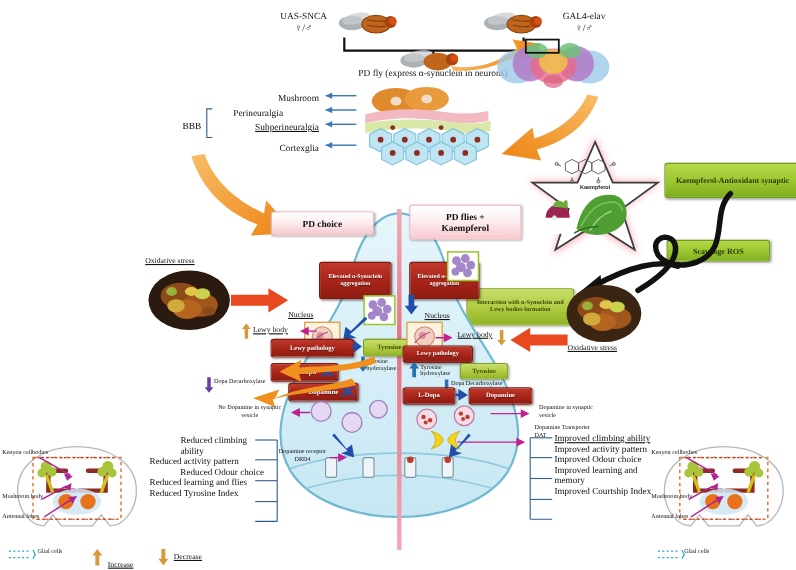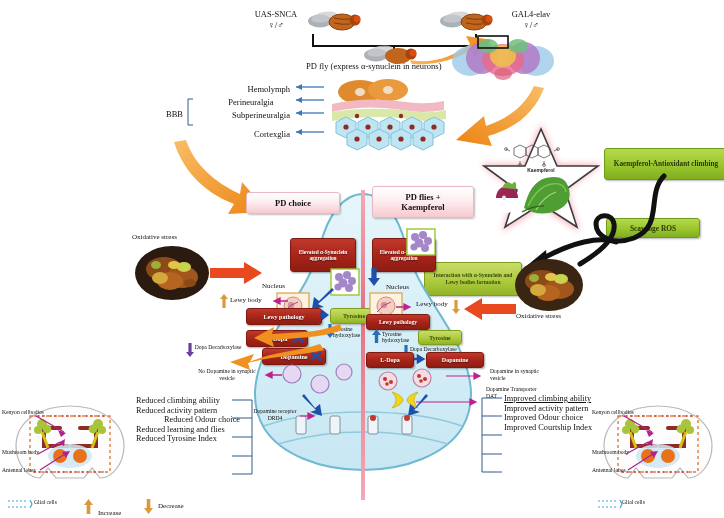--- a/index.html
+++ b/index.html
@@ -1,20 +1,20 @@
 <!DOCTYPE html>
 <html><head>
 <meta charset="utf-8">
 <style>
   html,body{margin:0;padding:0;background:#fff;}
   body{width:724px;height:518px;position:relative;overflow:hidden;
        font-family:"Liberation Serif",serif;color:#1a1a1a;}
   .abs{position:absolute;}
   .lbl{font-size:8.5px;line-height:1.15;color:#111;text-align:right;}
-  .lbl-sm{font-size:7px;line-height:1.1;color:#111;}
+  .lbl-sm{font-size:7px;line-height:1.1;color:#111;text-decoration:underline;}
   .lbl-xs{font-size:5.6px;line-height:1.05;color:#111;}
 
   
   .pill-pd{
     background:linear-gradient(180deg,#fff 0%,#fdeef0 45%,#f7c9cf 100%);
     border:1px solid #e8b9c0;border-radius:3px;
     box-shadow:1px 1px 2px rgba(0,0,0,.25);
     text-align:center;font-weight:bold;font-size:8.5px;color:#111;
     display:flex;align-items:center;justify-content:center;
   }
@@ -93,21 +93,21 @@
 <div class="abs" style="left:362px;top:42px;">
   <svg width="58" height="26" viewBox="0 0 58 26">
     <ellipse cx="14" cy="13" rx="12" ry="6.5" fill="#9ea3a8" opacity=".85"></ellipse>
     <ellipse cx="18" cy="9" rx="13" ry="5" fill="#c9ccd0" opacity=".75" transform="rotate(-12 18 9)"></ellipse>
     <ellipse cx="36" cy="14" rx="13" ry="8" fill="#c0651b"></ellipse>
     <circle cx="49" cy="12" r="5.5" fill="#a8430f"></circle>
     <circle cx="51" cy="11" r="3.4" fill="#d94f12"></circle>
   </svg>
 </div>
 
-<div class="abs lbl" style="left:306px;top:62px;width:175px;text-align:left;">PD fly (express α-synuclein in neurons)</div>
+<div class="abs lbl" style="left:306px;top:62px;width:175px;text-align:center;">PD fly (express α-synuclein in neurons)</div>
 
 <div class="abs" style="left:408px;top:30px;">
   <svg width="90" height="40" viewBox="0 0 90 40">
     <defs>
         <linearGradient id="og1" x1="0" y1="0" x2="1" y2="0">
       <stop offset="0" stop-color="#f7b45a"></stop>
           <stop offset="1" stop-color="#ef8a18"></stop>
         </linearGradient>
       </defs>
     <path d="M2 30 C22 34 44 28 62 14 L58 6 L84 10 L66 28 L64 19 C48 30 24 36 4 34 Z" fill="url(#og1)"></path>
@@ -129,23 +129,23 @@
   </svg>
 </div>
 
 <div class="abs lbl" style="left:166px;top:110px;">BBB</div>
 <div class="abs" style="left:186px;top:98px;">
   <svg width="8" height="28" viewBox="0 0 8 28">
     <path d="M7 1 L2 1 L2 27 L7 27" stroke="#2f5c8a" stroke-width="1" fill="none"></path>
   </svg>
 </div>
 
-<div class="abs lbl" style="left:218px;top:85px;width:72px;text-align:right;">Hemolymph</div>
-<div class="abs lbl" style="left:212px;top:98px;width:78px;text-align:center;">Perineuralgia</div>
-<div class="abs lbl" style="left:206px;top:111px;width:84px;text-align:right;">Subperineuralgia</div>
+<div class="abs lbl" style="left:218px;top:85px;width:72px;text-align:right;">Mushroom</div>
+<div class="abs lbl" style="left:212px;top:98px;width:78px;text-align:left;">Perineuralgia</div>
+<div class="abs lbl" style="left:206px;top:111px;width:84px;text-align:right;text-decoration:underline;">Subperineuralgia</div>
 <div class="abs lbl" style="left:214px;top:130px;width:76px;text-align:right;">Cortexglia</div>
 
 <div class="abs" style="left:292px;top:80px;">
   <svg width="34" height="60" viewBox="0 0 34 60">
     <g stroke="#3b78b5" stroke-width="1.3" fill="none">
       <path d="M32 7 L4 7"></path>
         <path d="M32 20 L4 20"></path>
       <path d="M32 33 L4 33"></path>
         <path d="M32 52 L4 52"></path>
     </g>
@@ -248,21 +248,21 @@
     <g>
       <path d="M58 88 q6 -26 22 -30 q18 -4 22 8 q6 16 -10 24 q-18 8 -34 -2 z" fill="#4f9e34"></path>
       <path d="M62 86 q10 -20 24 -22 q12 -2 14 8" stroke="#7cc459" stroke-width="1.4" fill="none"></path>
       <path d="M70 90 q8 -14 20 -18" stroke="#a8d88a" stroke-width="1.2" fill="none"></path>
       <path d="M56 92 q10 -6 22 -6" stroke="#2f6d1e" stroke-width="1.4" fill="none"></path>
     </g>
   </svg>
 </div>
 
 <div class="abs box-green" style="left:604px;top:148px;width:116px;height:28px;font-size:7.2px;padding:1px 3px;">
-  <span>Kaempferol-Antioxidant climbing</span>
+  <span>Kaempferol-Antioxidant synaptic</span>
 </div>
 
 <div class="abs box-green" style="left:606px;top:218px;width:92px;height:18px;font-size:7.4px;">
   <span>Scavenge ROS</span>
 </div>
 
 <div class="abs box-olive" style="left:424px;top:262px;width:92px;height:30px;font-size:5.6px;padding:1px 2px;line-height:1.25;">
   <span>Interaction with α-Synuclein and Lewy bodies formation</span>
 </div>
 
@@ -617,21 +617,21 @@
   </svg>
 </div>
 <div class="abs lbl-sm" style="left:516px;top:313px;">Oxidative stress</div>
 <div class="abs" style="left:462px;top:298px;">
   <svg width="54" height="22" viewBox="0 0 54 22">
     <path d="M54 6 L20 6 L20 0 L2 11 L20 22 L20 16 L54 16 Z" fill="#e8491f"></path>
   </svg>
 </div>
 
 <div class="abs outcome-list" style="left:136px;top:396px;width:104px;">
-  <div style="white-space:normal;">Reduced climbing ability</div>
+  <div style="white-space:normal;margin-left:28px;">Reduced climbing ability</div>
   <div style="white-space:normal;">Reduced activity pattern</div>
   <div style="white-space:normal;text-align:right;">Reduced Odour choice</div>
   <div style="white-space:normal;">Reduced learning and flies</div>
   <div style="white-space:normal;">Reduced Tyrosine Index</div>
 </div>
 
 <div class="abs" style="left:232px;top:396px;">
   <svg width="22" height="84" viewBox="0 0 22 84">
     <g stroke="#2f5c8a" stroke-width="1" fill="none">
       <path d="M0 4 L20 4"></path>
@@ -641,20 +641,21 @@
         <path d="M0 78 L20 78"></path>
       <path d="M20 4 L20 78"></path>
     </g>
   </svg>
 </div>
 
 <div class="abs outcome-list" style="left:504px;top:394px;width:104px;">
   <div style="white-space:normal;text-decoration:underline;">Improved climbing ability</div>
   <div style="white-space:normal;">Improved activity pattern</div>
   <div style="white-space:normal;">Improved Odour choice</div>
+  <div style="white-space:normal;">Improved learning and memory</div>
   <div style="white-space:normal;">Improved Courtship Index</div>
 </div>
 
 <div class="abs" style="left:478px;top:394px;">
   <svg width="26" height="84" viewBox="0 0 26 84">
     <g stroke="#2f5c8a" stroke-width="1" fill="none">
       <path d="M24 4 L4 4"></path>
         <path d="M24 22 L4 22"></path>
         <path d="M24 41 L4 41"></path>
       <path d="M24 60 L4 60"></path>

